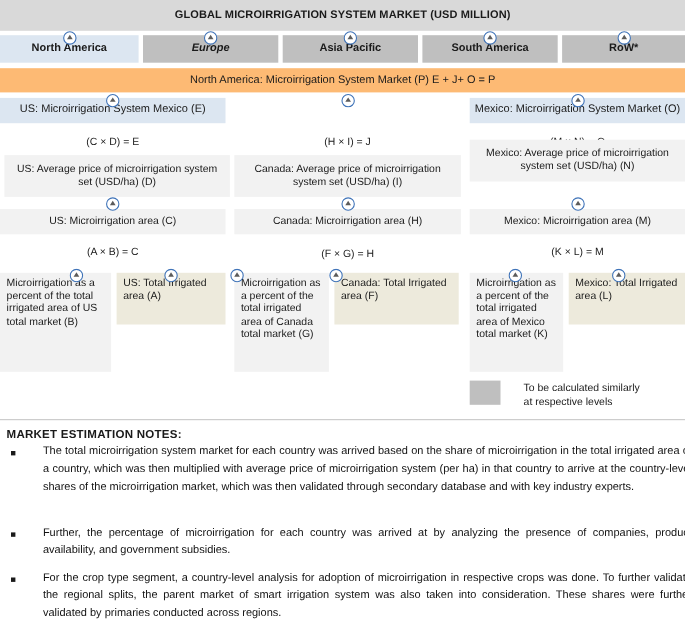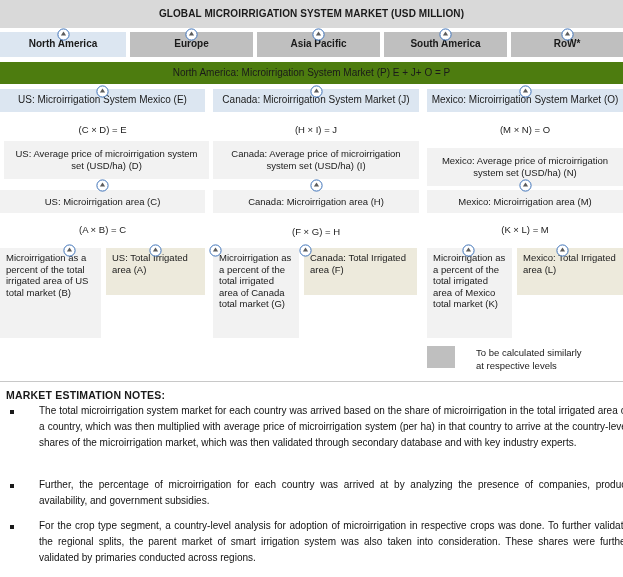--- a/index.html
+++ b/index.html
@@ -32,21 +32,21 @@
   }
   .box.topleft {
     align-items: flex-start;
     justify-content: flex-start;
     text-align: left;
     padding: 4px 6px 4px 6px;
   }
   .c-gray-dark { background: #bfbfbf; }
   .c-gray-mid  { background: #d9d9d9; }
   .c-gray-lite { background: #f2f2f2; }
-  .c-gray-lite2{ background: #4d7c0f; }
+  .c-gray-lite2{ background: #fdba74; }
   .c-blue      { background: #dce6f1; }
   .c-beige     { background: #edeadc; }
 
   
   .formula {
     position: absolute;
     text-align: center;
     font-size: 9.5px;
     color: #1a1a1a;
     white-space: nowrap;
@@ -124,21 +124,21 @@
   <div class="box c-blue abs" style="left:0px; top:32px; width:126px; height:25px;">
     <span class="region-label">North America</span>
   </div>
   <div class="uparrow" style="left:57px; top:28px;">
     <svg viewBox="0 0 13 13">
         <circle cx="6.5" cy="6.5" r="5.6" fill="#ffffff" stroke="#3f73b8" stroke-width="1"></circle>
         <path d="M6.5 3.6 L9.1 7.6 L3.9 7.6 Z" fill="#5b5b5b"></path>
       </svg>
   </div>
 
-  <div class="box c-gray-dark abs" style="left:130px; top:32px; width:123px; height:25px;">
+  <div class="box c-gray-dark abs" style="left:130px; top:32px; width:123px; height:25px;font-style:italic;">
     <span class="region-label">Europe</span>
   </div>
   <div class="uparrow" style="left:185px; top:28px;">
     <svg viewBox="0 0 13 13">
         <circle cx="6.5" cy="6.5" r="5.6" fill="#ffffff" stroke="#3f73b8" stroke-width="1"></circle>
         <path d="M6.5 3.6 L9.1 7.6 L3.9 7.6 Z" fill="#5b5b5b"></path>
       </svg>
   </div>
 
   <div class="box c-gray-dark abs" style="left:257px; top:32px; width:123px; height:25px;">
@@ -178,23 +178,20 @@
   <div class="box c-blue abs" style="left:0px; top:89px; width:205px; height:23px;">
     <span class="country-label">US: Microirrigation System Mexico (E)</span>
   </div>
   <div class="uparrow" style="left:96px; top:85px;">
     <svg viewBox="0 0 13 13">
         <circle cx="6.5" cy="6.5" r="5.6" fill="#ffffff" stroke="#3f73b8" stroke-width="1"></circle>
         <path d="M6.5 3.6 L9.1 7.6 L3.9 7.6 Z" fill="#5b5b5b"></path>
       </svg>
   </div>
 
-  <div class="box c-blue abs" style="left:213px; top:89px; width:206px; height:23px;">
-    <span class="country-label">Canada: Microirrigation System Market (J)</span>
-  </div>
   <div class="uparrow" style="left:310px; top:85px;">
     <svg viewBox="0 0 13 13">
         <circle cx="6.5" cy="6.5" r="5.6" fill="#ffffff" stroke="#3f73b8" stroke-width="1"></circle>
         <path d="M6.5 3.6 L9.1 7.6 L3.9 7.6 Z" fill="#5b5b5b"></path>
       </svg>
   </div>
 
   <div class="box c-blue abs" style="left:427px; top:89px; width:196px; height:23px;text-align:right;">
     <span class="country-label">Mexico: Microirrigation System Market (O)</span>
   </div>
@@ -208,21 +205,21 @@
   <div class="formula" style="left:0px; top:124px; width:205px;">(C × D) = E</div>
   <div class="formula" style="left:213px; top:124px; width:206px;">(H × I) = J</div>
   <div class="formula" style="left:427px; top:124px; width:196px;">(M × N) = O</div>
 
   <div class="box c-gray-lite abs" style="left:4px; top:141px; width:205px; height:38px;">
     <span class="small-label">US: Average price of microirrigation system set (USD/ha) (D)</span>
   </div>
   <div class="box c-gray-lite abs" style="left:213px; top:141px; width:206px; height:38px;">
     <span class="small-label">Canada: Average price of microirrigation system set (USD/ha) (I)</span>
   </div>
-  <div class="box c-gray-lite abs" style="left:427px; top:148px; width:196px; height:38px;">
+  <div class="box c-gray-lite abs" style="left:427px; top:127px; width:196px; height:38px;">
     <span class="small-label">Mexico: Average price of microirrigation system set (USD/ha) (N)</span>
   </div>
 
   <div class="uparrow" style="left:96px; top:179px;">
     <svg viewBox="0 0 13 13">
         <circle cx="6.5" cy="6.5" r="5.6" fill="#ffffff" stroke="#3f73b8" stroke-width="1"></circle>
         <path d="M6.5 3.6 L9.1 7.6 L3.9 7.6 Z" fill="#5b5b5b"></path>
       </svg>
   </div>
   <div class="uparrow" style="left:310px; top:179px;">

